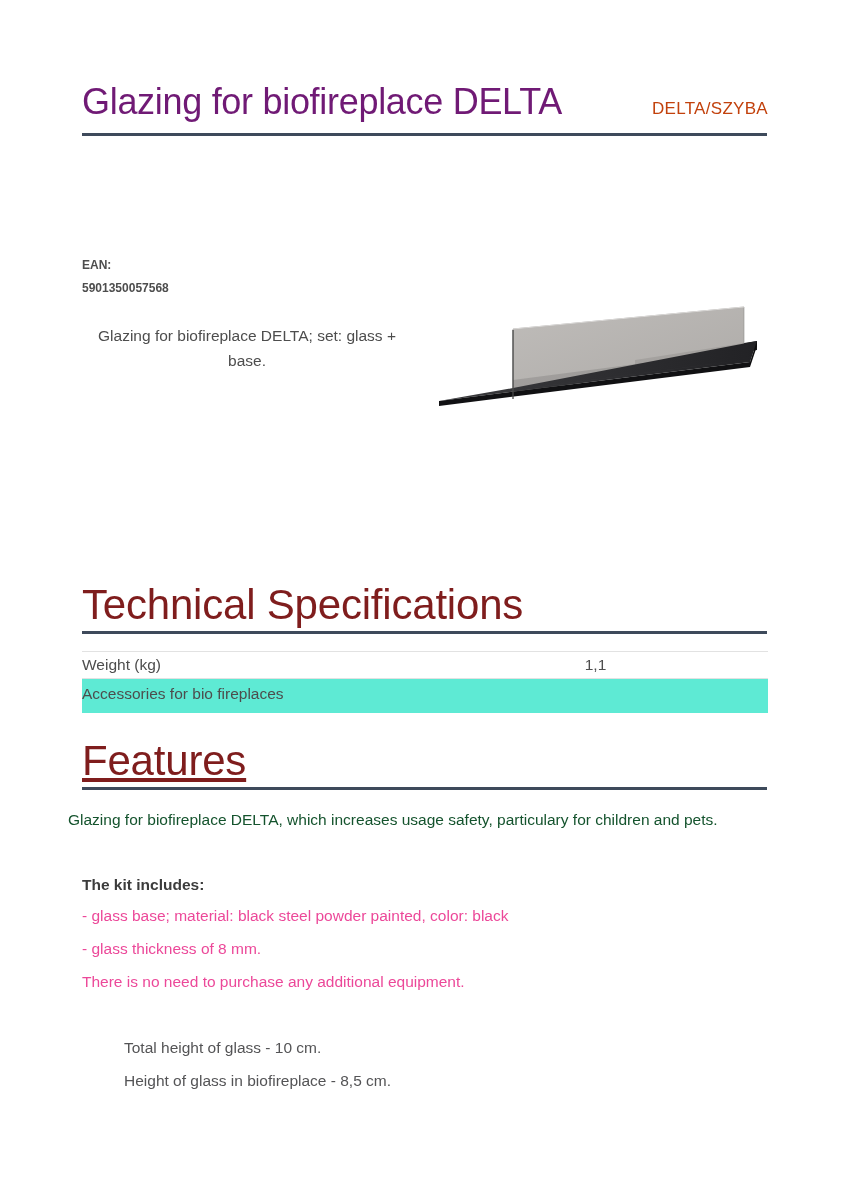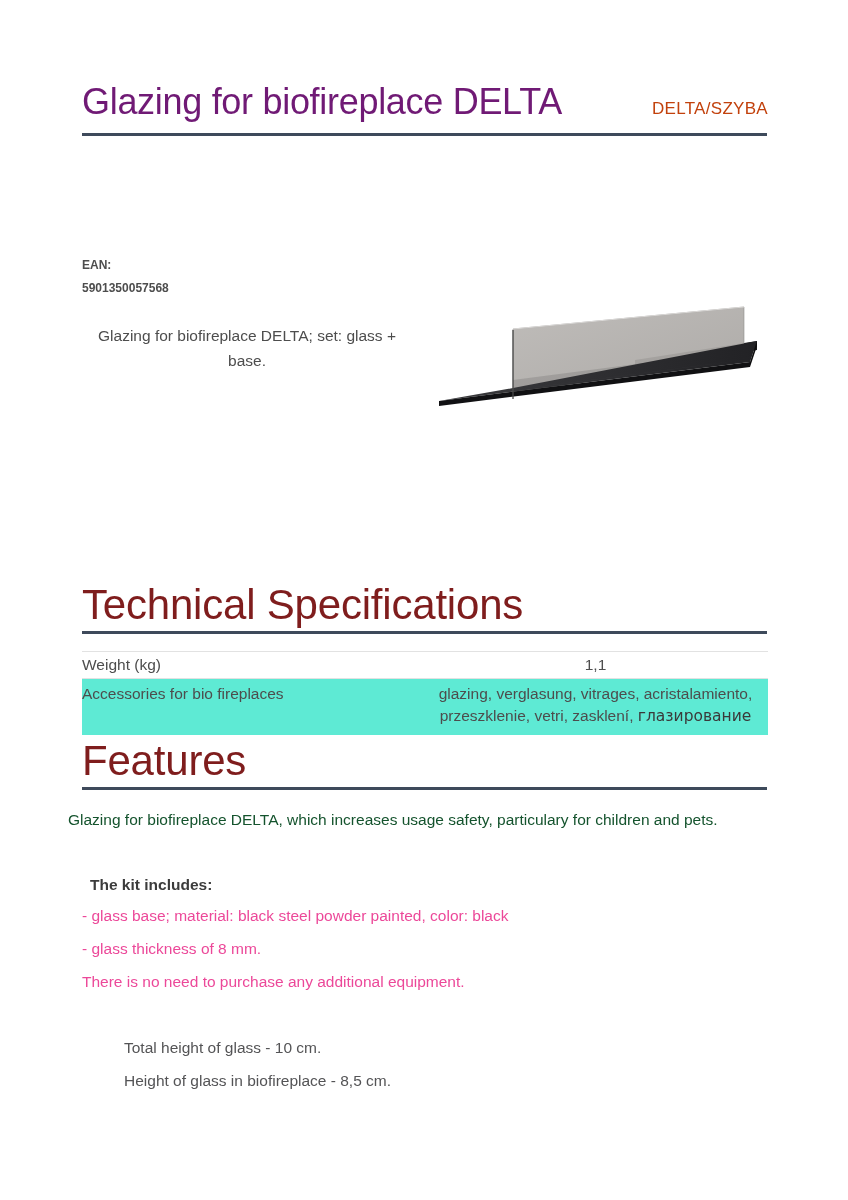--- a/index.html
+++ b/index.html
@@ -85,21 +85,21 @@
     left: 82px;
     font-size: 42px;
     line-height: 38px;
     letter-spacing: -0.2px;
     color: #7f1d1d;
     font-weight: 400;
     white-space: nowrap;
   }
   .heading-specs { top: 586px; }
   .rule.specs-rule { top: 631px; }
-  .heading-features { top: 742px; }
+  .heading-features { top: 742px; text-decoration: underline; }
   .rule.features-rule { top: 787px; }
 
   
   .spec-table {
     position: absolute;
     left: 82px;
     top: 651px;
     width: 686px;
     border-top: 1px solid #e2e2e2;
     font-size: 15.5px;
@@ -134,21 +134,21 @@
     position: absolute;
     left: 68px;
     top: 807px;
     width: 686px;
     font-size: 15.5px;
     line-height: 25px;
     color: #14532d;
   }
   .kit-heading {
     position: absolute;
-    left: 90px;
+    left: 82px;
     top: 872px;
     font-size: 15.5px;
     line-height: 25px;
     font-weight: 700;
     color: #3c3c3c;
   }
   .kit-list {
     position: absolute;
     left: 82px;
     top: 903px;
@@ -222,24 +222,20 @@
   <div class="section-heading heading-specs">Technical Specifications</div>
   <div class="rule specs-rule"></div>
 
   <div class="spec-table">
     <div class="spec-row row-weight">
       <div class="spec-label">Weight (kg)</div>
       <div class="spec-value">1,1</div>
     </div>
     <div class="spec-row row-accessories">
       <div class="spec-label">Accessories for bio fireplaces</div>
-      <div class="spec-value">
-        <div>glazing, verglasung, vitrages, acristalamiento,</div>
-        <div><span>przeszklenie, vetri, zasklení, </span><span class="cyrillic">глазирование</span></div>
-      </div>
     </div>
   </div>
 
   <div class="section-heading heading-features">Features</div>
   <div class="rule features-rule"></div>
 
   <div class="features-intro">Glazing for biofireplace DELTA, which increases usage safety, particulary for children and pets.</div>
 
   <div class="kit-heading">The kit includes:</div>
 

